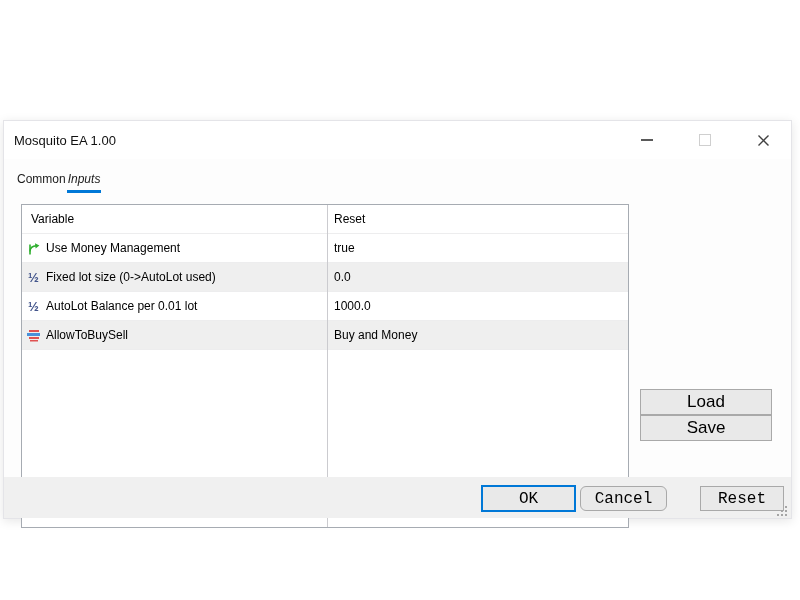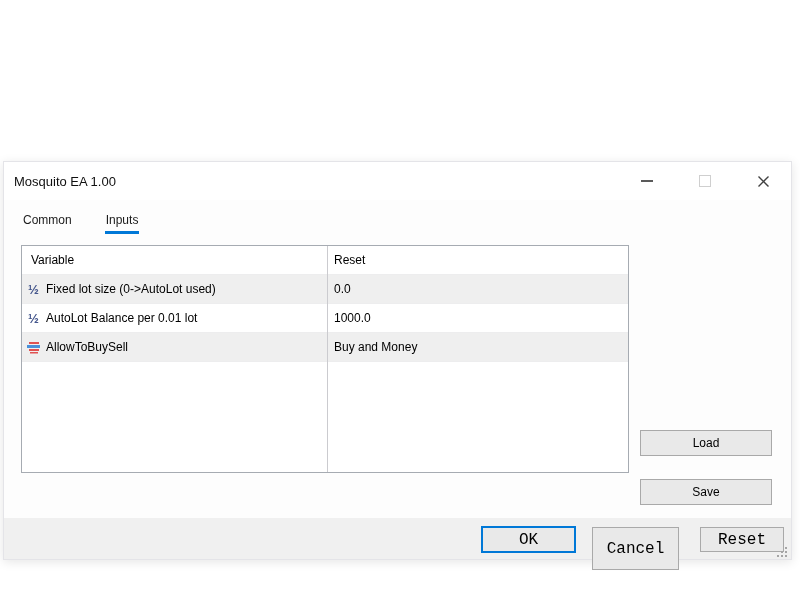--- a/index.html
+++ b/index.html
@@ -4,66 +4,65 @@
 <style>
   html,body { margin:0; padding:0; }
   body {
     width:800px; height:600px; position:relative; overflow:hidden;
     background:#ffffff; font-family:"Liberation Sans", sans-serif; color:#000;
   }
   .dialog {
     position:absolute; left:3px; top:120px; width:789px; height:399px;
     background:#701a75; border:1px solid #e4e4e8; box-sizing:border-box;
     box-shadow:0 2px 10px rgba(0,0,0,0.10);
-    margin-top:41px;
   }
   .titlebar { position:absolute; top:0; left:0; right:0; height:38px; background:#ffffff; }
   .title { position:absolute; left:10px; top:50%; transform:translateY(-50%); font-size:13px; color:#101010; }
   .win-controls { position:absolute; top:0; right:5px; height:38px; display:flex; }
   .win-btn { width:46px; margin-left:12px; display:flex; align-items:center; justify-content:center; cursor:default; }
   .min-glyph { width:12px; height:2px; background:#5a5a5a; }
   .max-glyph { width:10px; height:10px; border:1px solid #cfcfcf; background:transparent; }
 
   .client { position:absolute; top:38px; left:0; right:0; bottom:41px; background:#fdfdfd; }
-  .tabs { position:absolute; top:13px; left:18px; display:flex; gap:32px; font-size:12px; }
+  .tabs { position:absolute; top:13px; left:12px; display:flex; gap:0; font-size:12px; }
   .tab { padding:0 1px 4px 1px; border-bottom:3px solid transparent; color:#1a1a1a; }
-  .tab.active { border-bottom-color:#0078d7; }
+  .tab.active { border-bottom-color:#0078d7;font-style:italic; }
 
   .param-table {
-    position:absolute; left:17px; top:45px; width:608px; height:228px;
+    position:absolute; left:17px; top:45px; width:608px; height:324px;
     border:1px solid #a6abb2; background:#ffffff; box-sizing:border-box; overflow:hidden;
   }
   .col-divider { position:absolute; left:305px; top:0; bottom:0; width:1px; background:#cbcbcf; }
   .trow { display:flex; height:28px; align-items:center; font-size:12px; border-bottom:1px solid #ededee; position:relative; }
   .trow.hl { background:#efefef; }
   .var-cell { width:306px; box-sizing:border-box; padding-left:3px; display:flex; align-items:center; height:100%; }
   .val-cell { flex:1; box-sizing:border-box; padding-left:6px; }
   .trow.header .var-cell { padding-left:9px; }
   .icon { width:17px; min-width:17px; display:inline-flex; justify-content:center; align-items:center; margin-right:4px; }
   .ic-double { color:#44568c; font-size:13px; font-weight:bold; }
   .ic-string { color:#d4941f; font-size:11px; font-weight:bold; letter-spacing:-0.3px; }
   .ic-bool svg, .ic-enum svg { display:block; }
 
   .side-btn {
     position:absolute; left:636px; width:132px; height:26px;
     background:#e9e9e9; border:1px solid #a9a9a9; box-sizing:border-box;
-    font-size:12px; font-family:"Liberation Sans", sans-serif; color:#000;
+    font-size:17px; font-family:"Liberation Sans", sans-serif; color:#000;
     display:flex; align-items:center; justify-content:center; cursor:default;
   }
   .load-btn { top:230px; }
-  .save-btn { top:279px; }
+  .save-btn { top:256px; }
 
   .footer { position:absolute; left:0; right:0; bottom:0; height:41px; background:#f0f0f0; }
   .btn {
     position:absolute; box-sizing:border-box; background:#e9e9e9; border:1px solid #a9a9a9;
     font-size:16px; font-family:Liberation Mono, monospace; color:#000;
     display:flex; align-items:center; justify-content:center; cursor:default;
   }
   .btn-ok { left:477px; top:8px; width:95px; height:27px; border:2px solid #0078d7; }
-  .btn-cancel { left:588px; top:9px; width:87px; height:43px; }
+  .btn-cancel { left:576px; top:9px; width:87px; height:25px;border-radius:6px; }
   .btn-reset { left:696px; top:9px; width:84px; height:25px;text-align:center; }
   .grip { position:absolute; right:3px; bottom:3px; width:12px; height:12px; }
 </style>
 </head>
 <body>
 
 <div class="dialog">
 
   <div class="titlebar">
     <div class="title">Mosquito EA 1.00</div>
@@ -88,20 +87,36 @@
       <div class="tab">Common</div>
       <div class="tab active">Inputs</div>
     </div>
 
     <div class="param-table">
       <div class="trow header">
         <div class="var-cell">Variable</div>
         <div class="val-cell">Reset</div>
       </div>
       <div>
+  <div class="trow">
+    <div class="var-cell">
+      <span class="icon">
+        <span class="ic ic-bool">
+          <svg width="15" height="15" viewBox="0 0 15 15">
+            <path d="M4 3.5 L4 13.5" stroke="#2faf2f" stroke-width="1.6" fill="none"></path>
+            <path d="M4 10.5 C4 6.5 6.5 5 10.5 4.8" stroke="#2faf2f" stroke-width="1.5" fill="none"></path>
+            <path d="M9 2.2 L13.4 4.6 L9.6 7.6 Z" fill="#2faf2f"></path>
+          </svg>
+        </span>
+
+      </span>
+      <span>Use Money Management</span>
+    </div>
+    <div class="val-cell">true</div>
+  </div>
 
   <div class="trow hl">
     <div class="var-cell">
       <span class="icon">
 
         <span class="ic ic-double">½</span>
 
       </span>
       <span>Fixed lot size (0-&gt;AutoLot used)</span>
     </div>

